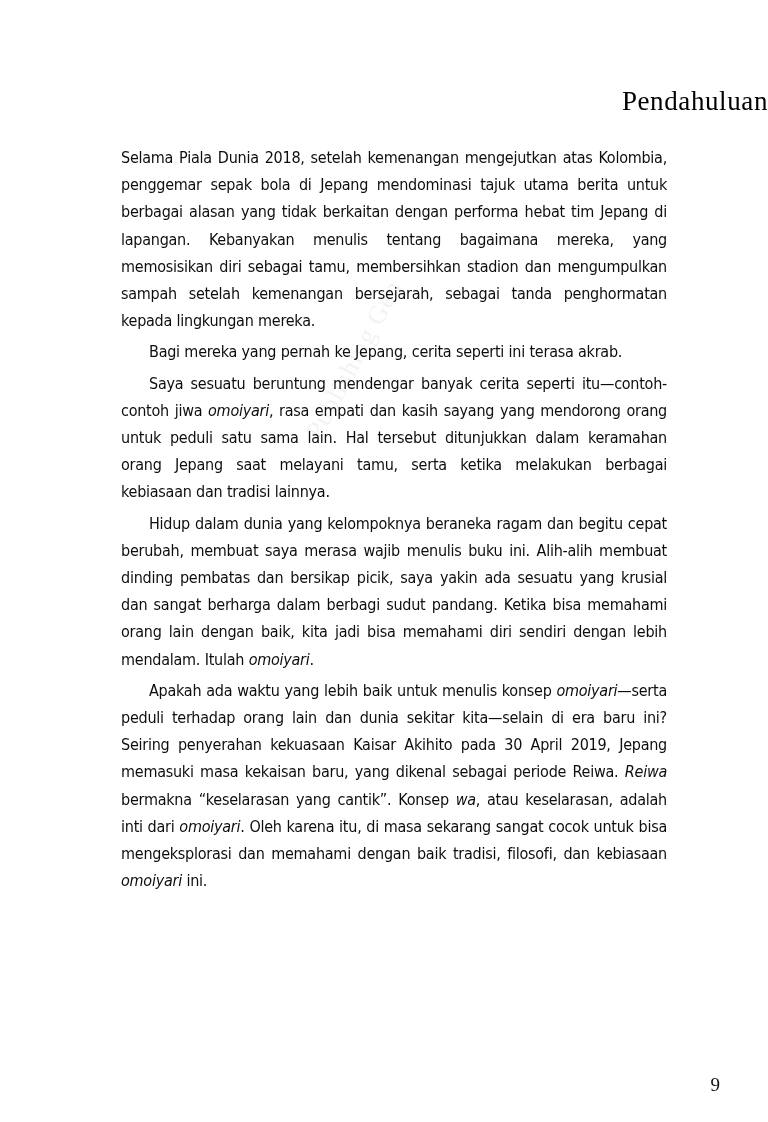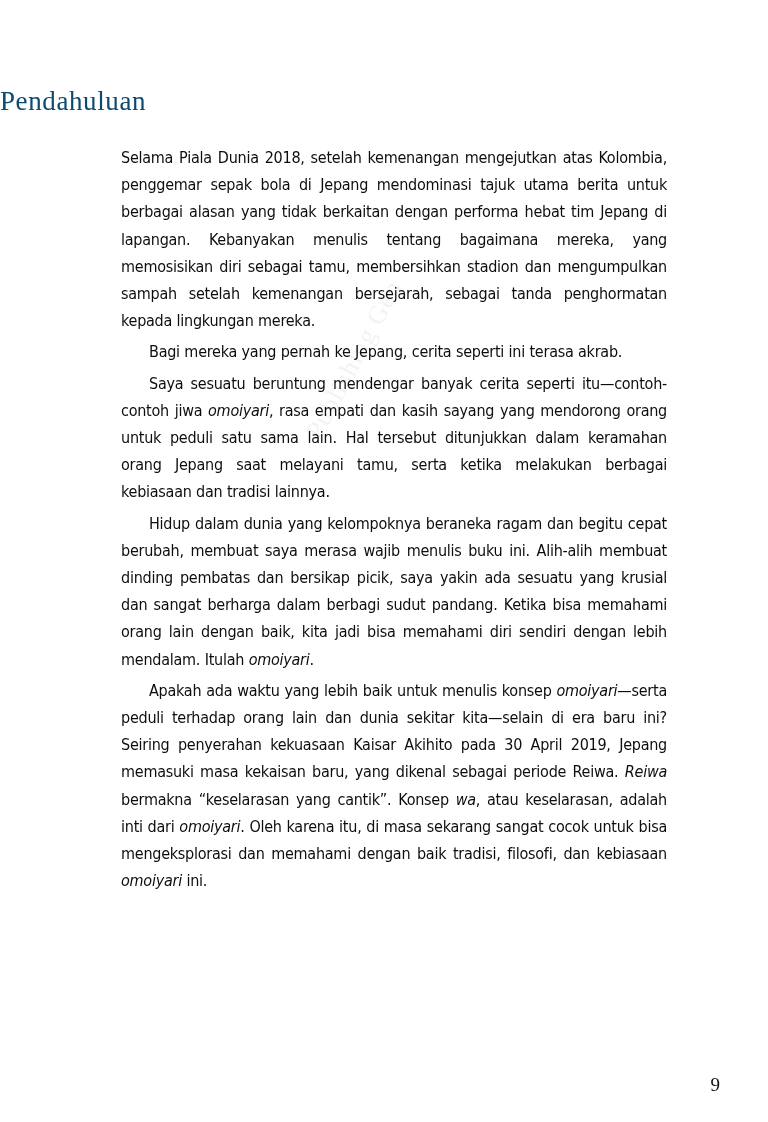--- a/index.html
+++ b/index.html
@@ -41,26 +41,26 @@
     white-space: nowrap;
     user-select: none;
   }
 
   
   .chapter-title {
     position: absolute;
     left: 0;
     top: 86px;
     width: 768px;
-    text-align: left;
+    text-align: right;
     font-family: "Liberation Serif", "DejaVu Serif", serif;
     font-size: 27px;
     font-weight: normal;
     letter-spacing: 0.6px;
-    color: #0c4a6e;
+    color: #000000;
     margin: 0;
     z-index: 2;
   }
 
   
   .text-column {
     position: absolute;
     left: 117px;
     top: 140px;
     width: 554px;

